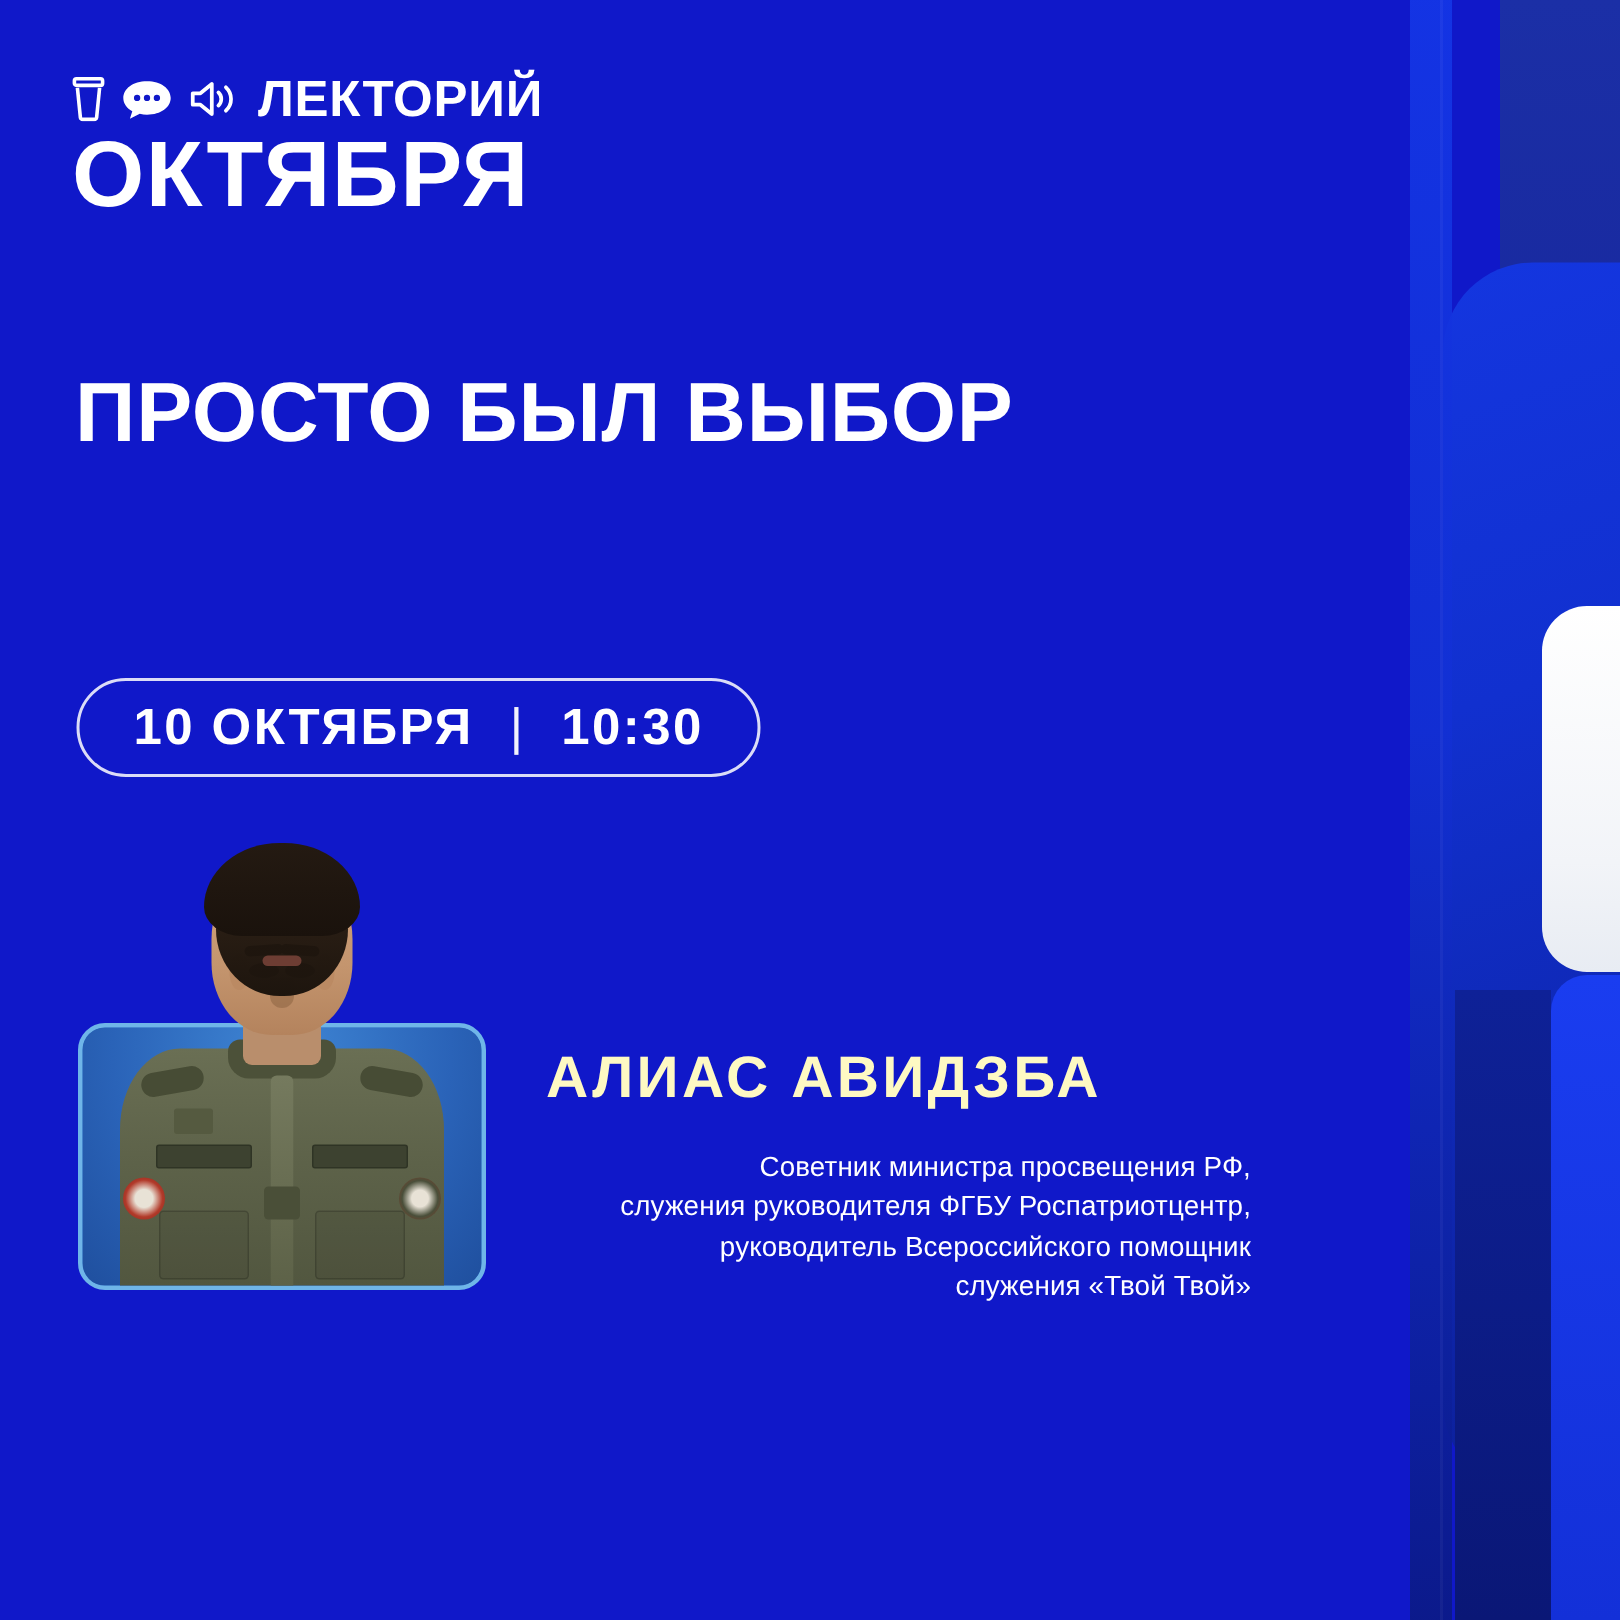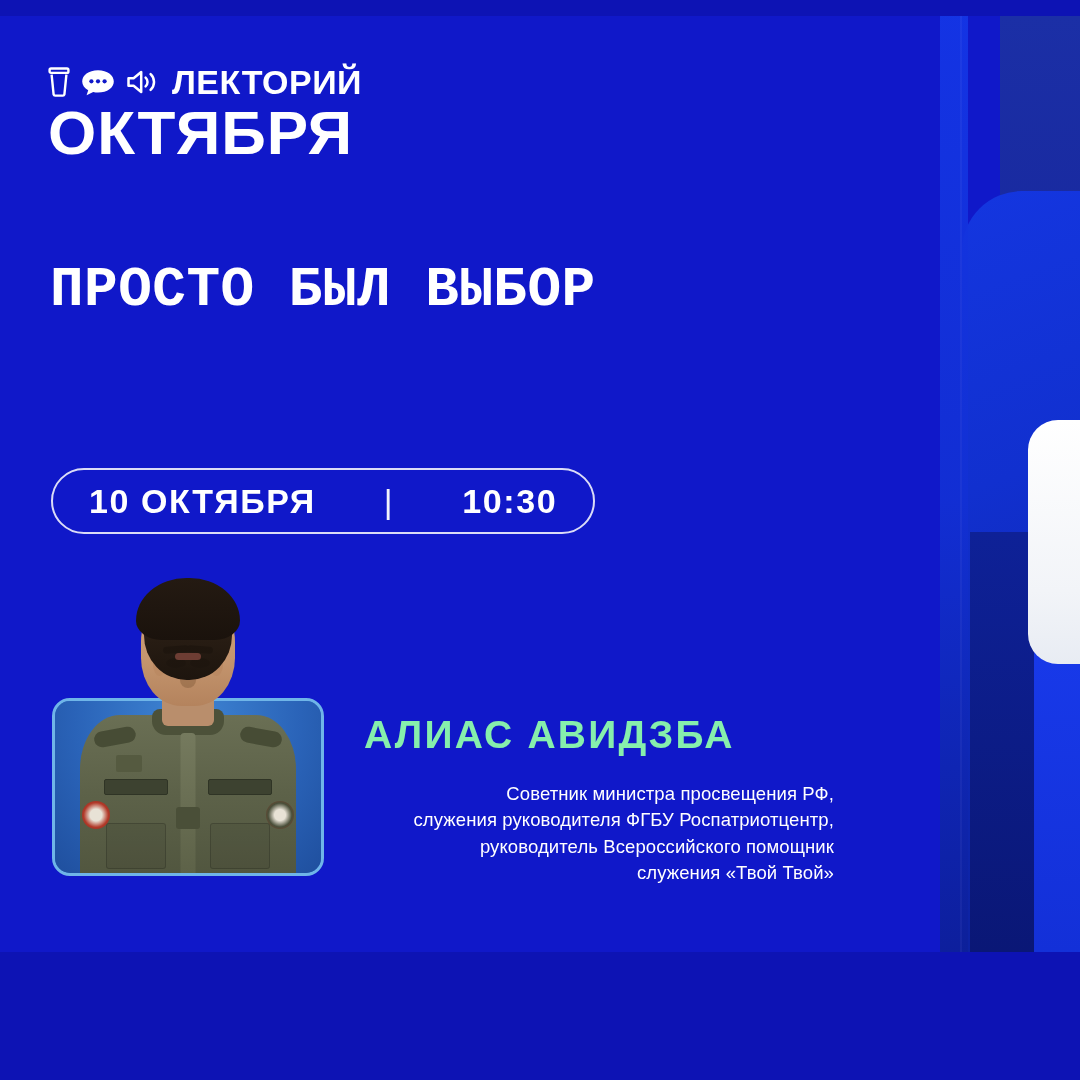--- a/index.html
+++ b/index.html
@@ -4,25 +4,24 @@
 <title>Лекторий Знание — Анонс</title>
 <style>
   html, body {
     margin: 0;
     padding: 0;
     background: #0d13b4;
   }
   .poster {
     position: relative;
     width: 1080px;
-    height: 936px;
+    height: 1080px;
     overflow: hidden;
     background: #1018c9;
     font-family: "Liberation Sans", "DejaVu Sans", sans-serif;
-    margin-top: 16px;
     -webkit-font-smoothing: antialiased;
   }
 
   
   .decor { position: absolute; top: 0; left: 0; width: 100%; height: 100%; pointer-events: none; }
 
   
   .decor-dark-top {
     position: absolute;
     right: 0; top: 0;
@@ -111,39 +110,38 @@
     position: absolute;
     left: 50px; top: 238px;
     width: 880px;
     color: #ffffff;
     font-size: 56px;
     font-weight: 700;
     line-height: 1.32;
     letter-spacing: 0.5px;
     text-transform: uppercase;
   }
-  .title-line { display: block; white-space: nowrap; font-family: Liberation Mono, monospace; }
+  .title-line { display: block; white-space: nowrap; }
 
   
   .date-badge {
     position: absolute;
     left: 51px; top: 452px;
     display: inline-flex;
     align-items: center;
     height: 66px;
     padding: 0 36px;
     border: 2px solid rgba(255,255,255,.85);
     border-radius: 40px;
     color: #ffffff;
     font-size: 34px;
     font-weight: 700;
     letter-spacing: 1.6px;
     white-space: nowrap;
     box-sizing: border-box;
-    gap: 44px;
   }
   .date-sep { padding: 0 24px; opacity: .95; font-weight: 500; }
 
   
   .speaker-photo {
     position: absolute;
     left: 52px; top: 560px;
     width: 272px; height: 300px;
   }
   .photo-card {
@@ -290,21 +288,21 @@
   }
   .mouth {
     position: absolute; left: 50%; bottom: 46px; transform: translateX(-50%);
     width: 26px; height: 7px; background: #6d3d33; border-radius: 4px; z-index: 2;
   }
 
   
   .speaker-name {
     position: absolute;
     left: 364px; top: 697px;
-    color: #86efac;
+    color: #fef9c3;
     font-size: 39px;
     font-weight: 700;
     letter-spacing: 2.2px;
     text-transform: uppercase;
     white-space: nowrap;
   }
   .speaker-desc {
     position: absolute;
     left: 364px; top: 765px;
     width: 470px;

